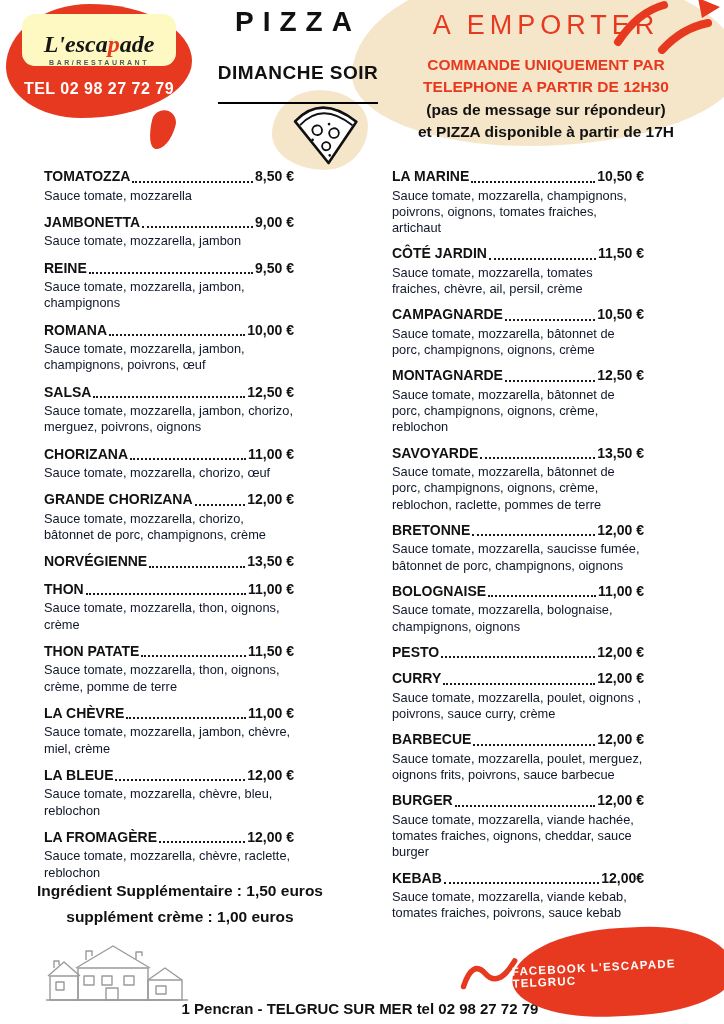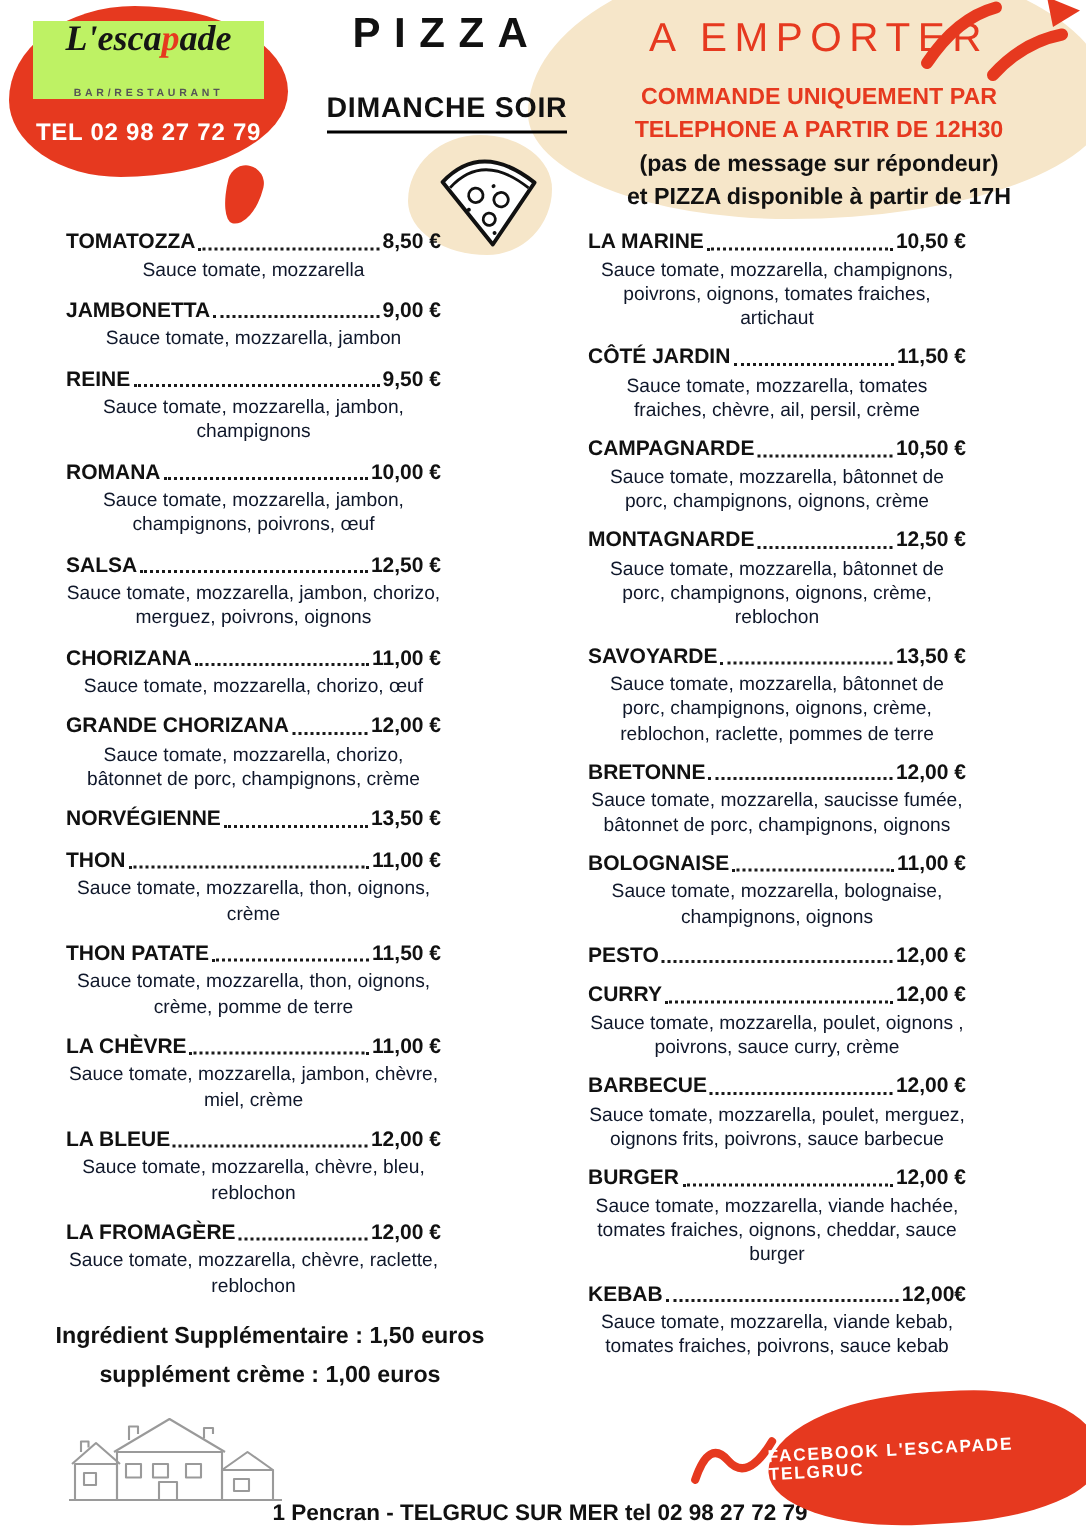--- a/index.html
+++ b/index.html
@@ -27,22 +27,22 @@
   }
   .red-drip{
     position:absolute;left:150px;top:110px;width:24px;height:40px;
     background:var(--red);
     border-radius:50% 50% 60% 40% / 30% 30% 70% 70%;
     transform:rotate(14deg);
     z-index:1;
   }
   .logo-card{
     position:absolute;left:16px;top:10px;width:154px;height:52px;
-    background:#bef264;
-    display:flex;flex-direction:column;align-items:center;justify-content:space-between;
+    background:#fef9c3;
+    display:flex;flex-direction:column;align-items:center;justify-content:flex-end;border-radius:13px;
   }
   .logo-name{
     font-family:"Liberation Serif", serif;
     font-style:italic;font-weight:700;font-size:24px;color:#151515;
     line-height:1;
   }
   .logo-name .accent{color:var(--red);}
   .logo-sub{
     font-size:7px;letter-spacing:2.5px;color:#555;margin-top:3px;font-weight:700;
   }
@@ -52,21 +52,21 @@
   }
 
   .pizza-title{
     position:absolute;left:192px;top:6px;width:212px;
     text-align:center;font-size:28px;font-weight:700;letter-spacing:9px;
     z-index:2;
   }
   .day-wrap{position:absolute;left:192px;top:62px;width:212px;text-align:center;z-index:2;}
   .day-wrap span{
     display:inline-block;font-size:19px;font-weight:700;letter-spacing:0.5px;
-    border-bottom:2.5px solid #000;padding-bottom:3px;
+    border-bottom:2.5px solid #000;padding-bottom:18px;
   }
 
   .cream-main{
     position:absolute;left:352px;top:-30px;width:388px;height:176px;
     background:var(--cream);
     border-radius:48% 52% 55% 45% / 60% 55% 45% 40%;
     z-index:0;
   }
   .cream-circle{
     position:absolute;left:272px;top:90px;width:96px;height:80px;
@@ -85,21 +85,21 @@
     position:absolute;left:376px;top:54px;width:340px;
     text-align:center;font-weight:700;font-size:15.5px;line-height:1.45;
     z-index:2;
   }
   .notice .red{color:var(--red);}
 
   .doodle-burst{position:absolute;left:610px;top:-4px;width:112px;height:58px;z-index:3;}
   .pizza-slice{position:absolute;left:288px;top:92px;width:76px;height:74px;transform:rotate(-8deg);z-index:2;}
 
   
-  .col{position:absolute;top:152px;z-index:2;text-align:center;}
+  .col{position:absolute;top:168px;z-index:2;}
   .col-left{left:44px;width:250px;}
   .col-right{left:392px;width:252px;}
   .col-left .menu-item{margin-bottom:10px;}
   .col-right .menu-item{margin-bottom:9px;}
 
   .item-head{
     display:flex;align-items:flex-end;
     font-weight:700;font-size:14px;line-height:1.25;
   }
   .item-name{white-space:nowrap;}

